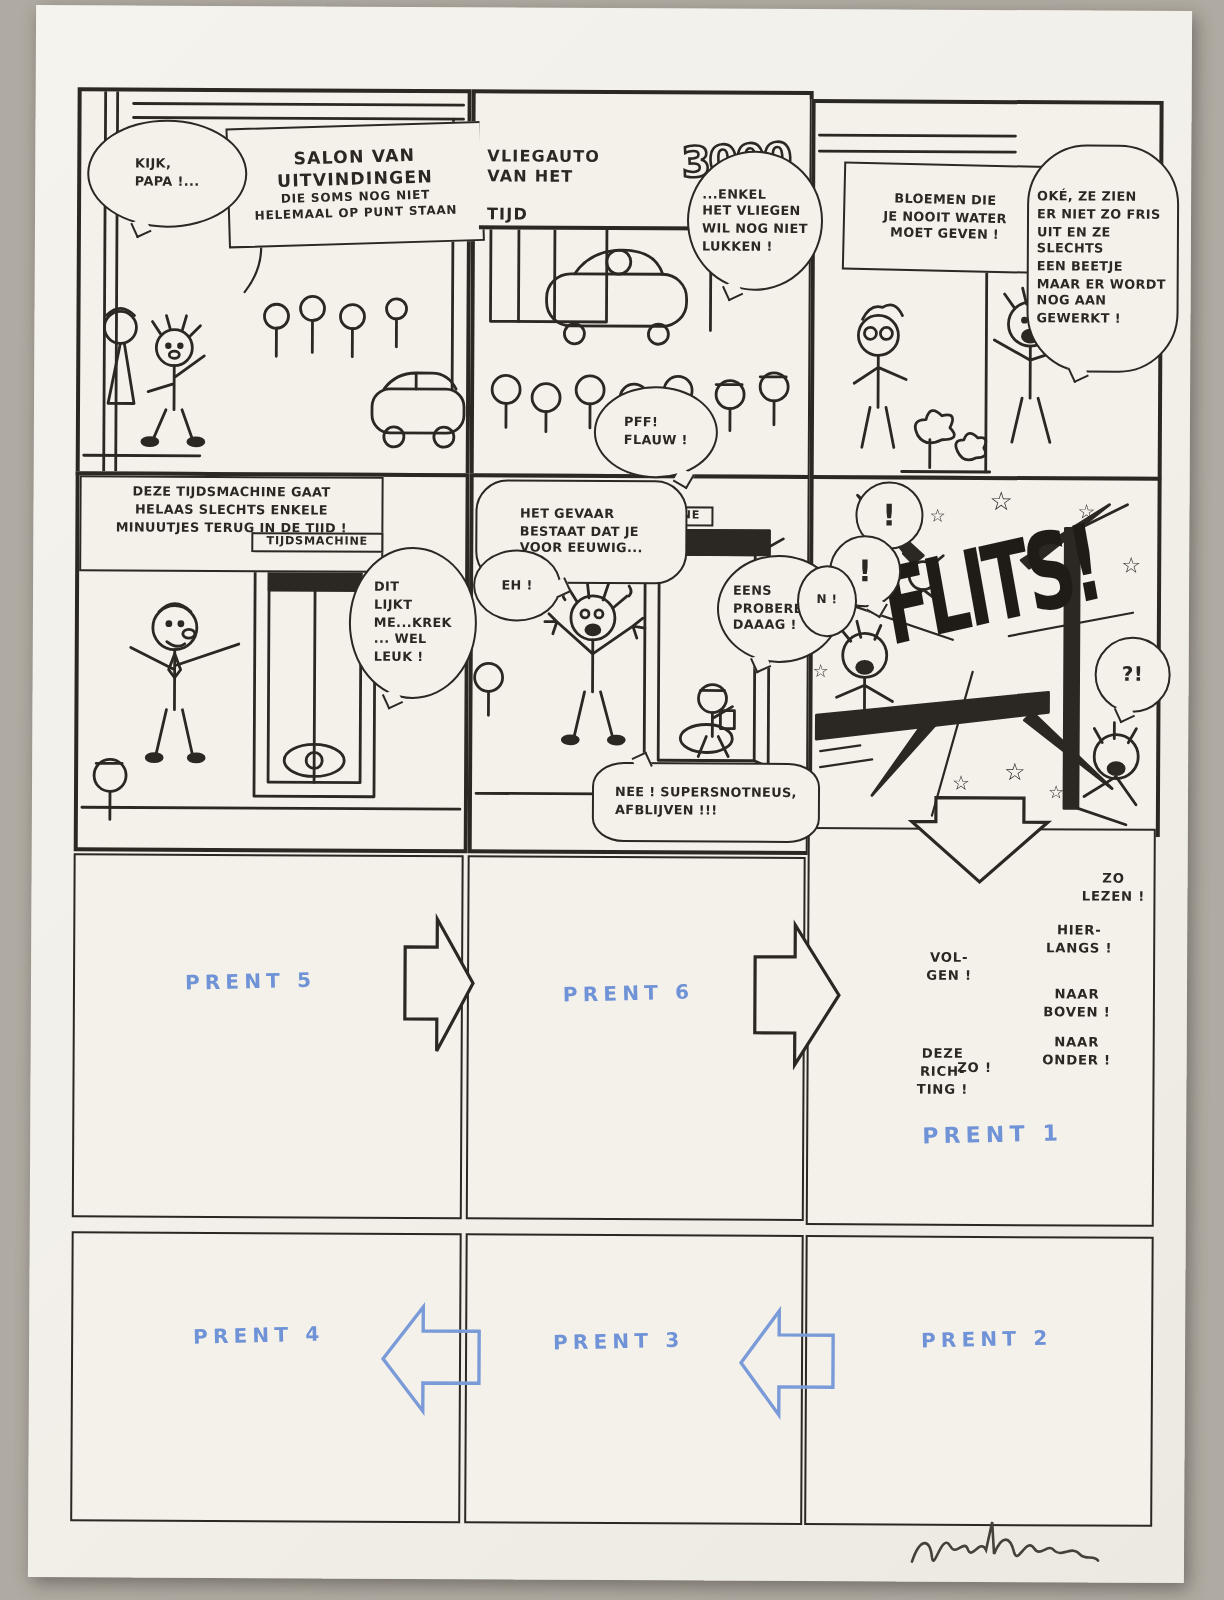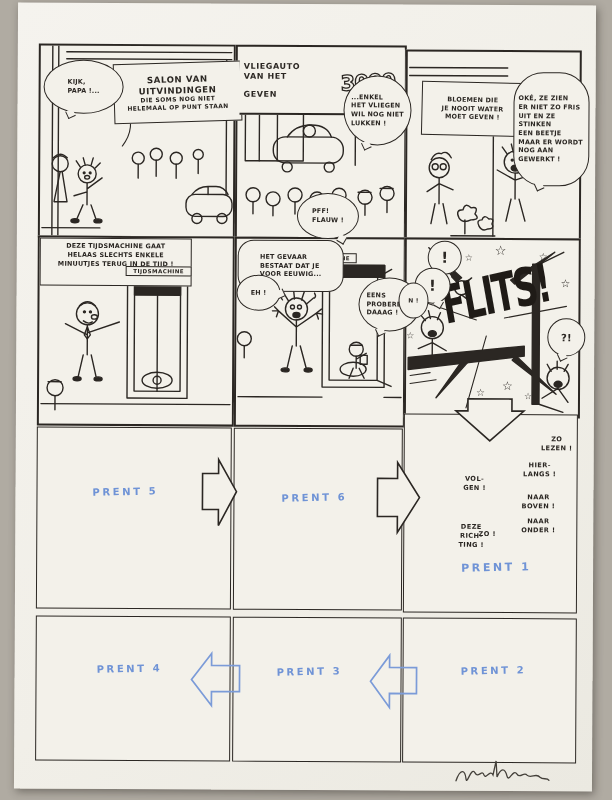--- a/index.html
+++ b/index.html
@@ -114,24 +114,24 @@
       <circle cx="16" cy="148" r="7"></circle>
           <circle cx="36" cy="152" r="7"></circle>
           <circle cx="58" cy="148" r="7"></circle>
       <circle cx="80" cy="152" r="7"></circle>
           <circle cx="102" cy="148" r="7"></circle>
           <circle cx="128" cy="150" r="7"></circle>
       <circle cx="150" cy="146" r="7"></circle>
       <path d="M121,145 h13 M143,141 h13"></path>
       <path d="M16,155 v12 M36,159 v10 M58,155 v12 M80,159 v10 M102,155 v12 M128,157 v11 M150,153 v12"></path>
     </svg>
-    <div class="caption tail-none" style="left:2px;top:2px;width:157px;height:32px;border:none;border-bottom:2px solid var(--ink);display:flex;align-items:center;gap:20px;padding:16px 4px">
+    <div class="caption tail-none" style="left:2px;top:2px;width:157px;height:32px;border:none;border-bottom:2px solid var(--ink);display:flex;gap:20px;padding:16px 4px">
       <div style="text-align:left">
         <div class="signline" style="font-size:8px">VLIEGAUTO VAN HET</div>
-        <div class="signline" style="font-size:8px">GEVEN</div>
+        <div class="signline" style="font-size:8px">TIJD</div>
       </div>
       <svg width="62" height="28" style="overflow:visible">
         <text x="2" y="22" style="font-family:'DejaVu Sans',sans-serif;font-weight:bold;font-size:21px;letter-spacing:-1px" fill="#f3f1ea" stroke="#2b2723" stroke-width="1.3" transform="rotate(-3 30 14)">3000</text>
       </svg>
     </div>
     <div class="bubble tail-br" style="left:60px;top:146px;width:52px;height:36px">PFF!
 FLAUW !</div>
     <div class="bubble" style="left:106px;top:28px;width:58px;height:60px">...ENKEL
 HET VLIEGEN
 WIL NOG NIET
@@ -155,21 +155,21 @@
       <path d="M108,121 v26 M108,128 L90,118 M108,128 L126,122 M104,147 l-5,22 M112,147 l6,22"></path>
       <path d="M52,166 q-4,-8 4,-8 q2,-8 8,-2 q8,-2 4,6 q6,6 -4,6 q-8,4 -12,-2 M58,168 v14"></path>
       <path d="M72,174 q-3,-6 3,-6 q2,-6 7,-1 q6,-1 3,5 q3,5 -4,5 q-6,3 -9,-3"></path>
       <path d="M44,184 h44"></path>
     </svg>
     <div class="caption" style="left:14px;top:30px;width:92px;height:46px;transform:rotate(1deg);display:flex;align-items:center;justify-content:center">BLOEMEN DIE
 JE NOOIT WATER
 MOET GEVEN !</div>
     <div class="bubble" style="left:106px;top:20px;width:66px;height:104px;border-radius:30px">OKÉ, ZE ZIEN
 ER NIET ZO FRIS
-UIT EN ZE STINKEN
+UIT EN ZE SLECHTS
 EEN BEETJE
 MAAR ER WORDT
 NOG AAN
 GEWERKT !</div>
   </div>
 
   <div class="panel" style="left:21px;top:233px;width:193px;height:186px">
     <svg class="art" viewBox="0 0 193 186">
       <path d="M2,166 H191"></path>
       <rect x="88" y="40" width="60" height="120"></rect>
@@ -188,20 +188,25 @@
       <path d="M48,89 l3,8 l-3,4 l-3,-4 z"></path>
       <ellipse cx="38" cy="141" rx="4" ry="2" fill="#2b2723"></ellipse>
           <ellipse cx="59" cy="141" rx="4" ry="2" fill="#2b2723"></ellipse>
       <circle cx="16" cy="150" r="8"></circle>
           <path d="M9,144 h13 M16,158 v14"></path>
     </svg>
     <div class="caption" style="left:0;top:0;width:142px;height:40px">DEZE TIJDSMACHINE GAAT
 HELAAS SLECHTS ENKELE
 MINUUTJES TERUG IN DE TIJD !</div>
     <div class="plate" style="left:86px;top:28px;width:60px">TIJDSMACHINE</div>
+    <div class="bubble" style="left:135px;top:35px;width:54px;height:66px">DIT
+LIJKT
+ME...KREK
+... WEL
+LEUK !</div>
   </div>
 
   <div class="panel" style="left:218px;top:233px;width:167px;height:186px">
     <svg class="art" viewBox="0 0 167 186">
       <rect x="86" y="26" width="62" height="122"></rect>
       <rect x="86" y="26" width="62" height="12" fill="#2b2723"></rect>
       <rect x="93" y="38" width="48" height="103"></rect>
       <path d="M141,38 l14,-8 M141,141 l14,6"></path>
       <ellipse cx="117" cy="130" rx="13" ry="7"></ellipse>
       <circle cx="60" cy="70" r="11"></circle>
@@ -223,20 +228,22 @@
       <path d="M2,158 H86 M148,158 H165"></path>
     </svg>
     <div class="bubble tail-none" style="left:1px;top:1px;width:96px;height:42px;border-radius:16px">HET GEVAAR
 BESTAAT DAT JE
 VOOR EEUWIG...</div>
     <div class="plate" style="left:56px;top:14px;width:58px">TIJDSMACHINE</div>
     <div class="bubble tail-r" style="left:0px;top:36px;width:34px;height:26px">EH !</div>
     <div class="bubble" style="left:122px;top:38px;width:52px;height:44px">EENS
 PROBEREN !
 DAAAG !</div>
+    <div class="bubble tail-tl" style="left:60px;top:142px;width:104px;height:30px;border-radius:16px/12px">NEE ! SUPERSNOTNEUS,
+AFBLIJVEN !!!</div>
   </div>
 
   <div class="panel" style="left:388px;top:233px;width:172px;height:176px">
     <svg class="art" viewBox="0 0 172 176">
       <polygon points="50,42 55,38 22,8" fill="#2b2723"></polygon>
       <polygon points="104,40 108,44 148,12" fill="#2b2723"></polygon>
       <polygon points="58,118 62,122 30,158" fill="#2b2723"></polygon>
       <polygon points="110,116 106,120 150,154" fill="#2b2723"></polygon>
       <path d="M70,80 L10,60 M98,78 L160,66 M80,96 L60,168" stroke-width="1.1"></path>
       <rect x="126" y="24" width="7" height="140" fill="#2b2723"></rect>

